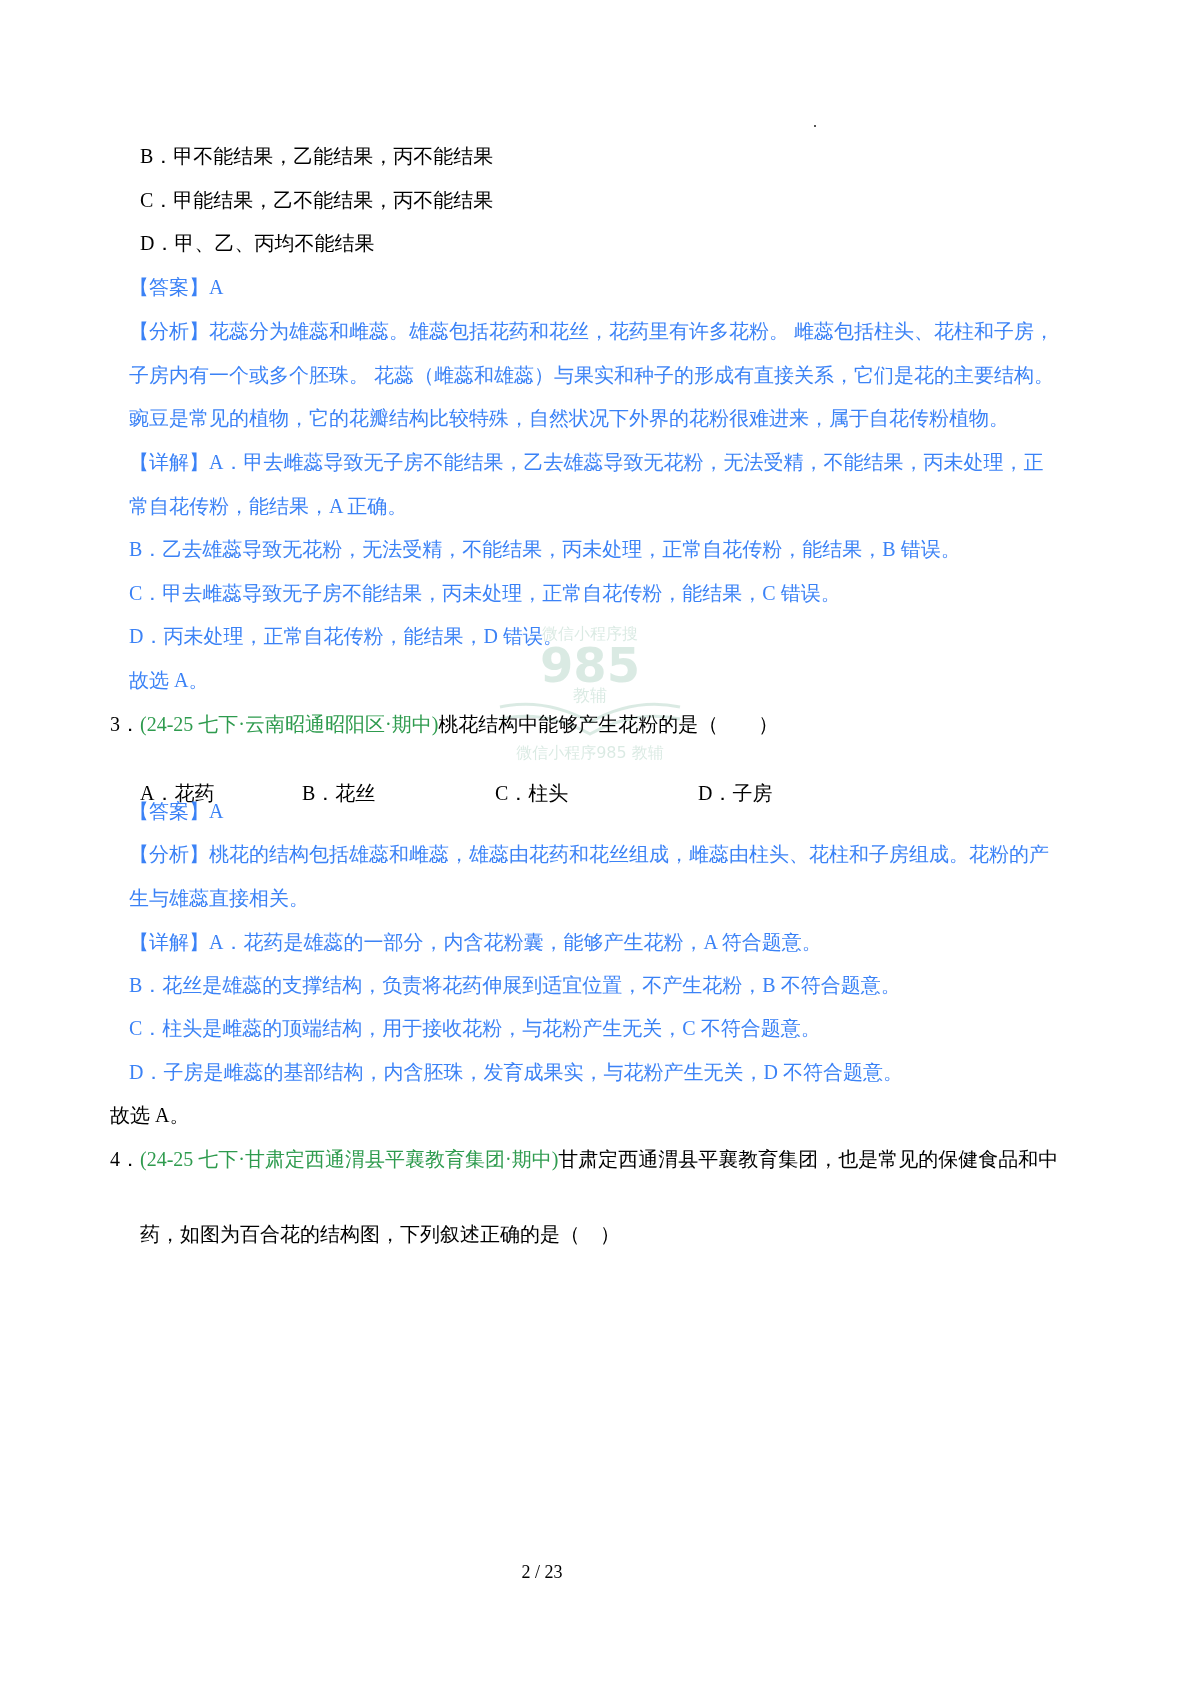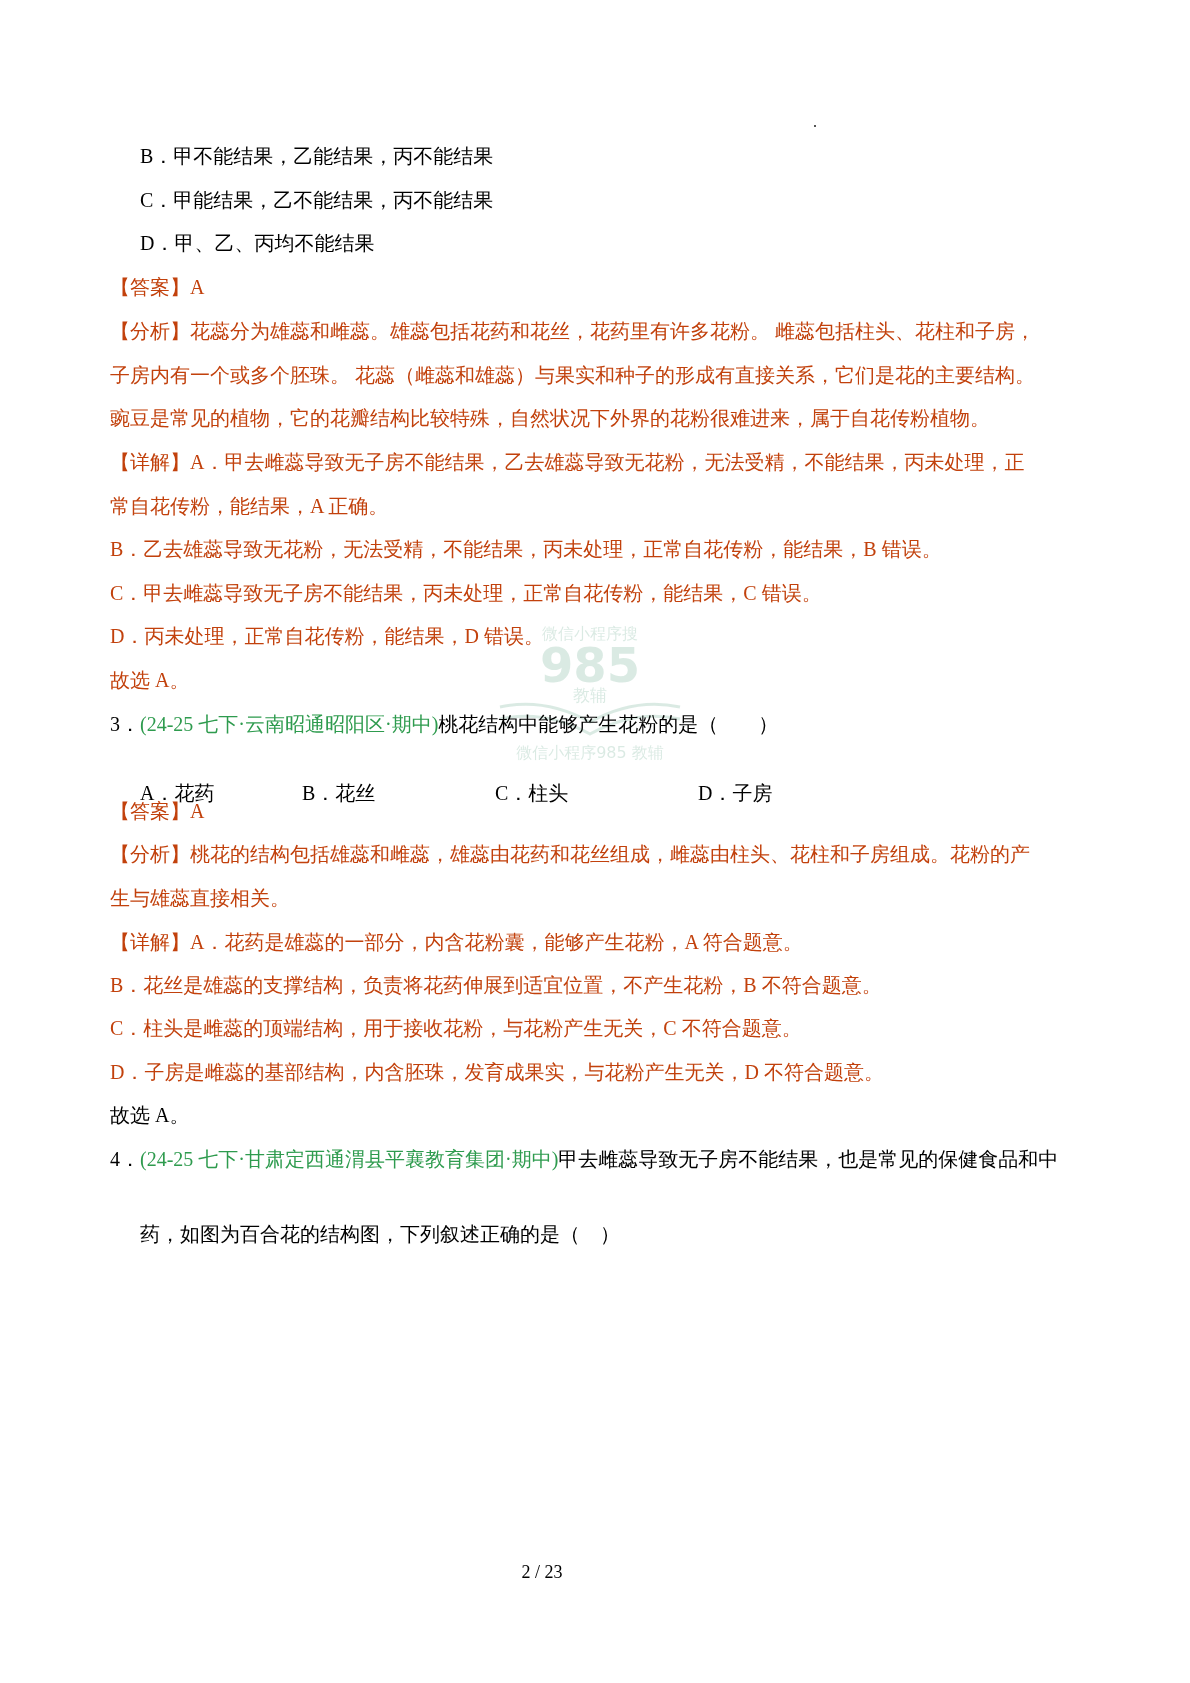--- a/index.html
+++ b/index.html
@@ -1,19 +1,19 @@
 <!DOCTYPE html>
 <html><head>
 <meta charset="utf-8">
 <style>
   html, body { margin: 0; padding: 0; background: #ffffff; }
   body { width: 1190px; height: 1683px; position: relative; overflow: hidden;
          font-family: "Liberation Serif", "DejaVu Serif", serif; color: #000; }
   .line { position: absolute; left: 110px; font-size: 20px; line-height: 28px; white-space: nowrap; }
-  .red { color: #c2410c; }
+  .red { color: #3b82f6; margin-left: 19px; }
   .green { color: #2e9b4e; margin-top: 8px; }
   .black { color: #000; }
   .indent { left: 140px; }
   .opt { display: inline-block; }
   .dot { position: absolute; left: 814px; top: 125px; width: 2px; height: 2px; background: #555; }
   .page-num { position: absolute; top: 1560px; left: 0; width: 1084px; text-align: center;
               font-size: 18px; line-height: 24px; }
   .watermark { position: absolute; left: 485px; top: 625px; width: 210px; height: 120px;
                opacity: 0.18; pointer-events: none; text-align: center; color: #3a8f6a; }
   .wm-top { font-size: 16px; line-height: 18px; font-family: "DejaVu Sans", sans-serif; }
@@ -76,17 +76,17 @@
 <div class="line red" style="top:884px;">生与雄蕊直接相关。</div>
 <div class="line red" style="top:928px;text-align:center;">
   <span>【详解】</span><span>A．花药是雄蕊的一部分，内含花粉囊，能够产生花粉，A 符合题意。</span>
 </div>
 <div class="line red" style="top:971px;">B．花丝是雄蕊的支撑结构，负责将花药伸展到适宜位置，不产生花粉，B 不符合题意。</div>
 <div class="line red" style="top:1014px;">C．柱头是雌蕊的顶端结构，用于接收花粉，与花粉产生无关，C 不符合题意。</div>
 <div class="line red" style="top:1058px;">D．子房是雌蕊的基部结构，内含胚珠，发育成果实，与花粉产生无关，D 不符合题意。</div>
 <div class="line black" style="top:1101px;">故选 A。</div>
 
 <div class="line black" style="top:1145px;">
-  <span>4．</span><span class="green">(24-25 七下·甘肃定西通渭县平襄教育集团·期中)</span><span>甲去雌蕊导致无子房不能结果，也是常见的保健食品和中</span>
+  <span>4．</span><span class="green">(24-25 七下·甘肃定西通渭县平襄教育集团·期中)</span><span>甘肃定西通渭县平襄教育集团，也是常见的保健食品和中</span>
 </div>
 <div class="line indent black" style="top:1188px;margin-top:32px;">药，如图为百合花的结构图，下列叙述正确的是（　）</div>
 
 <div class="page-num">2 / 23</div>
 
 </body></html>

